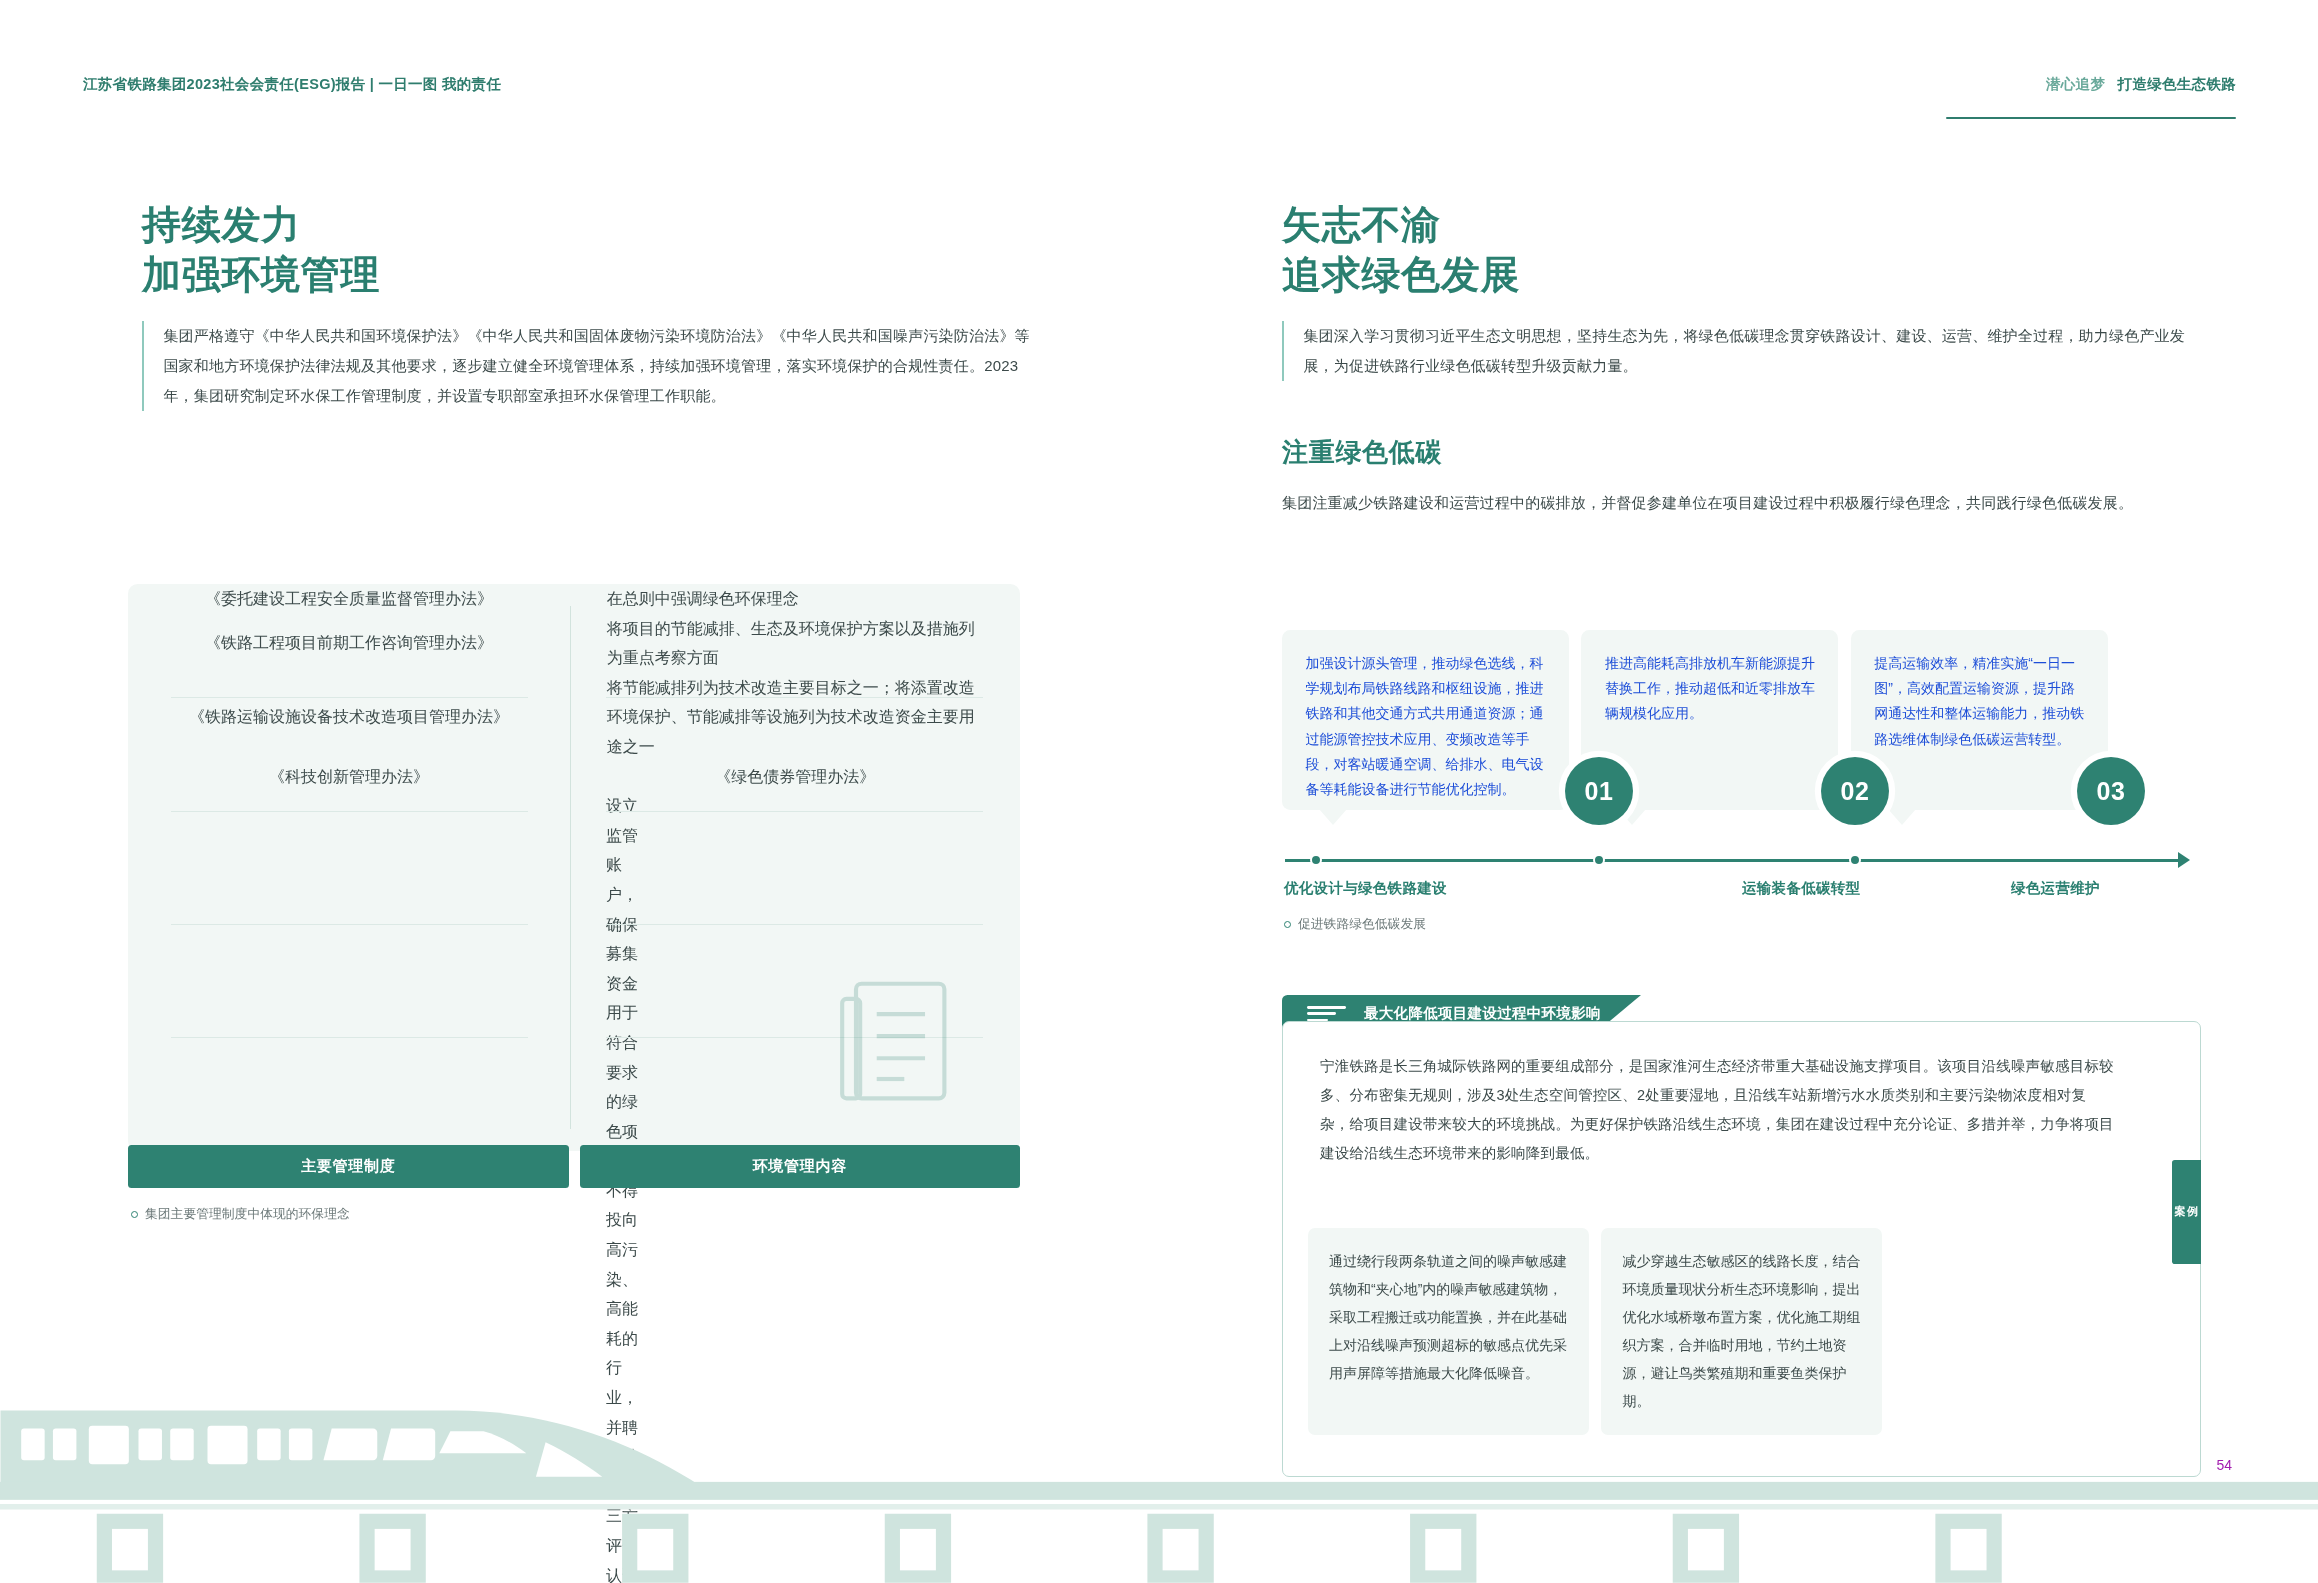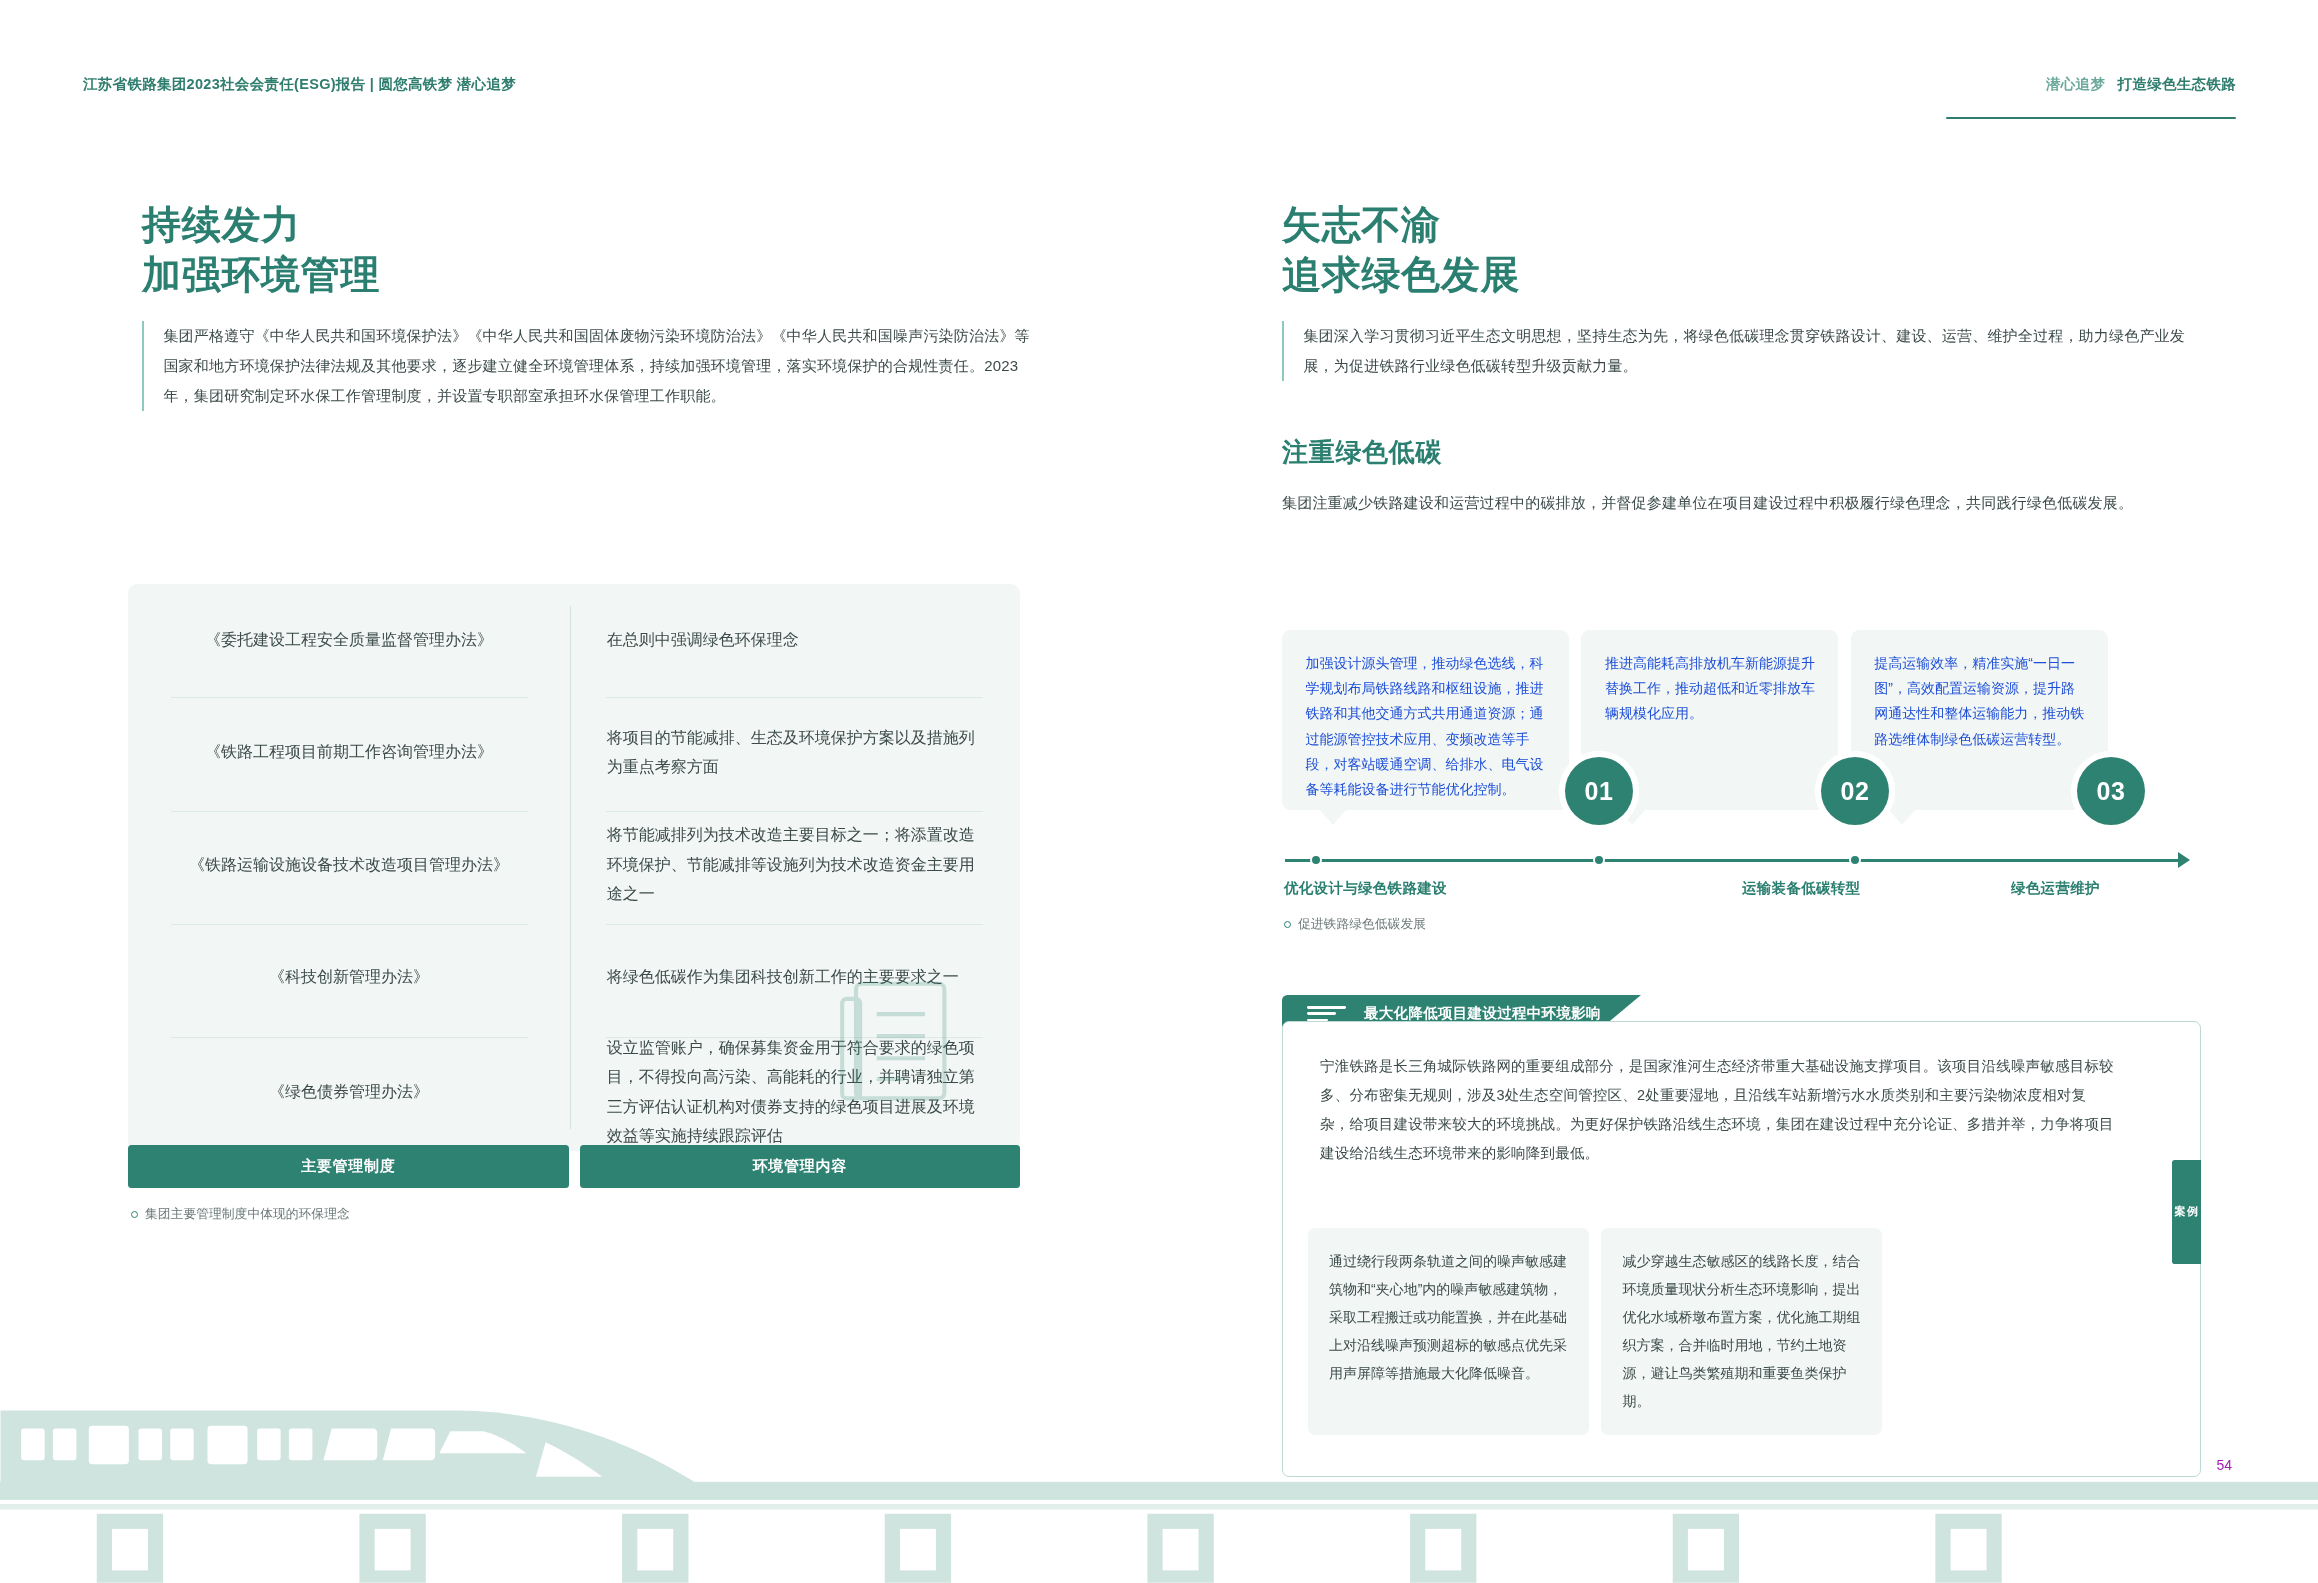--- a/index.html
+++ b/index.html
@@ -227,21 +227,21 @@
     background: #f2f7f5; border-radius: 7px;
     padding: 19.4px 21px;
     font-size: 14px; line-height: 2.0; color: #3c4a4a;
   }
 </style>
 </head>
 <body>
 
 <div class="page">
 
-  <div class="hdr-left">江苏省铁路集团2023社会会责任(ESG)报告  |  圆您高铁梦 潜心追梦</div>
+  <div class="hdr-left">江苏省铁路集团2023社会会责任(ESG)报告  |  一日一图 我的责任</div>
   <div class="hdr-right">
     <span class="muted">潜心追梦</span><span>打造绿色生态铁路</span>
   </div>
   <div class="hdr-rule"></div>
 
   <div class="pg-num left">53</div>
   <div class="pg-num right">54</div>
 
   <div class="col-left">
     <div class="title-bar-wrap">
@@ -262,21 +262,20 @@
       <div class="tcell c1">《铁路工程项目前期工作咨询管理办法》</div>
       <div></div>
       <div class="tcell c2">将项目的节能减排、生态及环境保护方案以及措施列为重点考察方面</div>
 
       <div class="tcell c1">《铁路运输设施设备技术改造项目管理办法》</div>
       <div></div>
       <div class="tcell c2">将节能减排列为技术改造主要目标之一；将添置改造环境保护、节能减排等设施列为技术改造资金主要用途之一</div>
 
       <div class="tcell c1">《科技创新管理办法》</div>
       <div></div>
-      <div class="tcell c2">将绿色低碳作为集团科技创新工作的主要要求之一</div>
 
       <div class="tcell c1">《绿色债券管理办法》</div>
       <div></div>
       <div class="tcell c2">设立监管账户，确保募集资金用于符合要求的绿色项目，不得投向高污染、高能耗的行业，并聘请独立第三方评估认证机构对债券支持的绿色项目进展及环境效益等实施持续跟踪评估</div>
     </div>
     <div class="tbl-div"></div>
     <div class="row-sep a" style="top:113px"></div>
     <div class="row-sep b" style="top:113px"></div>
     <div class="row-sep a" style="top:227px"></div>
     <div class="row-sep b" style="top:227px"></div>

